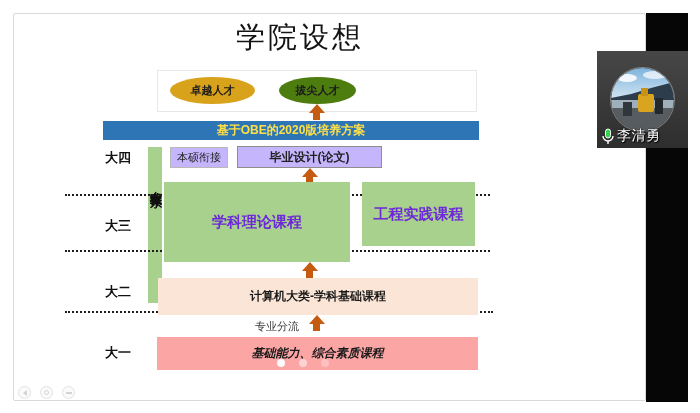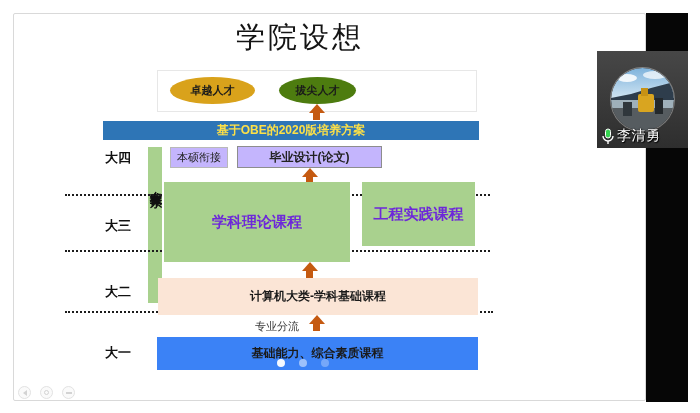--- a/index.html
+++ b/index.html
@@ -131,21 +131,21 @@
   <div class="abs dashed dA"></div>
   <div class="abs dashed dB"></div>
   <div class="abs dashed dC"></div>
 
   <div class="abs flexc gbox g1" style="background-color: rgb(169, 209, 142);">学科理论课程</div>
   <div class="abs flexc gbox g2" style="background-color: rgb(169, 209, 142);">工程实践课程</div>
 
   <div class="abs flexc peach-light" style="background-color: rgb(251, 229, 214);">计算机大类-学科基础课程</div>
   <div class="abs split-label">专业分流</div>
 
-  <div class="abs flexc peach" style="background-color: #3b82f6;">基础能力、综合素质课程</div>
+  <div class="abs flexc peach" style="background-color: #fca5a5; font-style: italic;">基础能力、综合素质课程</div>
 
   <div class="abs slide-dot sd1"></div>
   <div class="abs slide-dot sd2"></div>
   <div class="abs slide-dot sd3"></div>
 
   <div class="abs nav-controls">
     <div class="nav-btn">
         <div class="tri-left"></div>
       </div>
     <div class="nav-btn">

